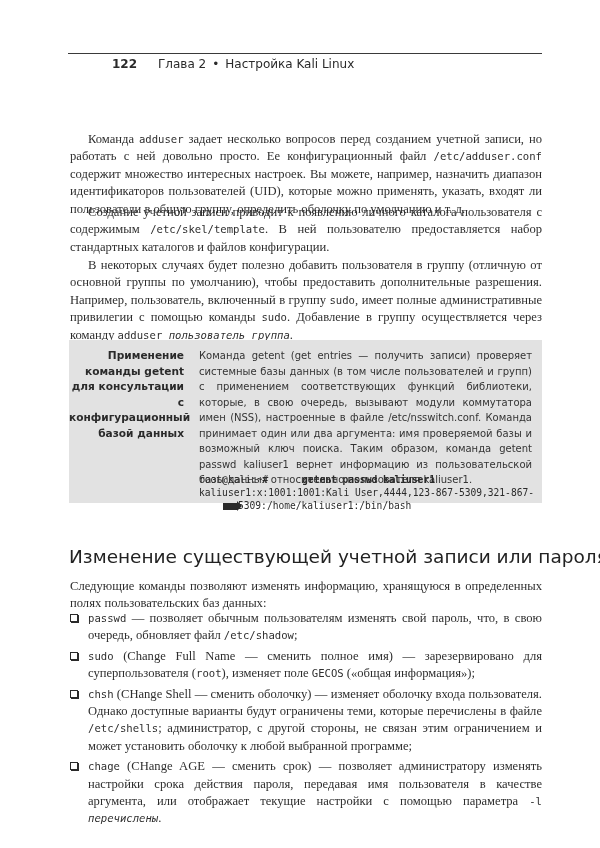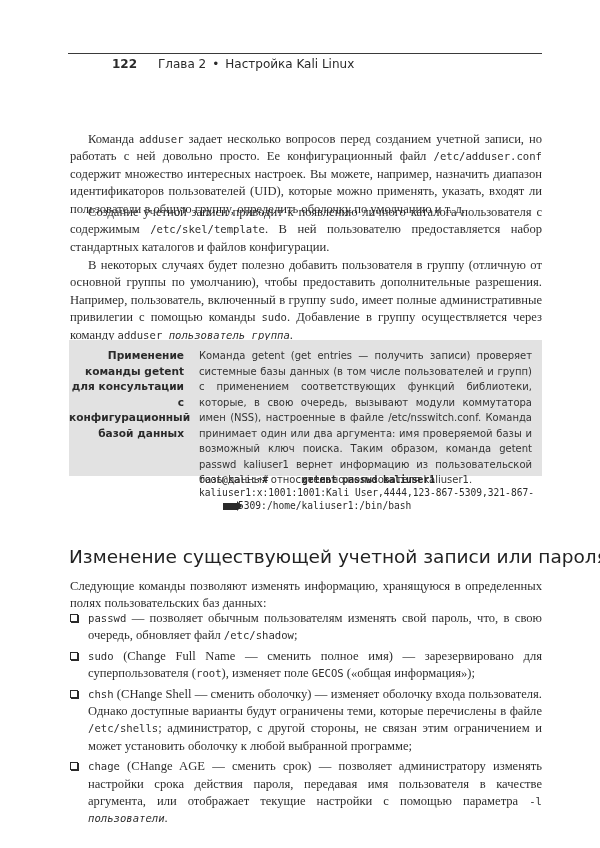--- a/index.html
+++ b/index.html
@@ -7,21 +7,21 @@
   .page { position:absolute; left:0; top:0; width:600px; height:848px; }
   .header-rule { position:absolute; left:68px; top:53px; width:474px; height:1px; background:#3a3a3a; }
   .header { position:absolute; left:68px; top:57px; height:16px; font-family:"DejaVu Sans", sans-serif; font-size:12px; color:#2a2a2a; white-space:nowrap; }
   .header .num { font-weight:bold; display:inline-block; width:46px;margin-left:44px; }
   .header .sep { margin:0 6px; }
   .body-text { font-family:"Liberation Serif", "DejaVu Serif", serif; font-size:12.6px; line-height:17.4px; color:#2e2e2e; text-align:justify; }
   .mono { font-family:"DejaVu Sans Mono", "Liberation Mono", monospace; font-size:10.6px; }
   .mono-it { font-family:"DejaVu Sans Mono", "Liberation Mono", monospace; font-size:10.6px; font-style:italic; }
   .p { position:absolute; left:70px; width:472px; margin:0; }
   .indent { text-indent:18px; }
-  .sidebar { position:absolute; left:69px; top:340px; width:473px; height:136px; background:#e2e2e2; }
+  .sidebar { position:absolute; left:69px; top:340px; width:473px; height:163px; background:#e2e2e2; }
   .sidebar-title { position:absolute; left:0; top:8px; width:115px; text-align:right; font-family:"DejaVu Sans", sans-serif; font-weight:bold; font-size:10.6px; line-height:15.5px; color:#2a2a2a; }
   .sidebar-body { position:absolute; left:130px; top:8px; width:333px; font-family:"DejaVu Sans", sans-serif; font-size:10px; line-height:15.5px; color:#333; text-align:justify; }
   .code { position:absolute; left:130px; top:133px; width:340px; font-family:"DejaVu Sans Mono", "Liberation Mono", monospace; font-size:9.6px; line-height:13px; color:#2a2a2a; white-space:pre; }
   .code b { font-weight:bold;margin-left:28px; }
   .wrap-arrow { display:inline-block; width:14px; height:7px; background:#2a2a2a; position:relative; vertical-align:middle; margin-left:24px; margin-right:1px; }
   .wrap-arrow::after { content:""; position:absolute; right:-5px; top:-2px; border-left:5px solid #2a2a2a; border-top:5.5px solid transparent; border-bottom:5.5px solid transparent; }
   .section-title { position:absolute; left:69px; top:546px; font-family:"DejaVu Sans", sans-serif; font-size:18.5px; color:#222; white-space:nowrap; }
   .list { position:absolute; left:70px; top:610px; width:472px; margin:0; padding:0; list-style:none; }
   .list li { position:relative; padding-left:18px; margin-bottom:3px; }
   .checkbox { position:absolute; left:0; top:4px; width:8px; height:8px; border:1.3px solid #2a2a2a; box-sizing:border-box; box-shadow:1px 1px 0 #2a2a2a; }
@@ -75,17 +75,17 @@
     <li>
       <span class="checkbox"></span>
       <span class="mono">sudo</span><span> (Change Full Name — сменить полное имя) — зарезервировано для суперпользователя (</span><span class="mono">root</span><span>), изменяет поле </span><span class="mono">GECOS</span><span> («общая информация»);</span>
     </li>
     <li>
       <span class="checkbox"></span>
       <span class="mono">chsh</span><span> (CHange Shell — сменить оболочку) — изменяет оболочку входа пользователя. Однако доступные варианты будут ограничены теми, которые перечислены в файле </span><span class="mono">/etc/shells</span><span>; администратор, с другой стороны, не связан этим ограничением и может установить оболочку к любой выбранной программе;</span>
     </li>
     <li>
       <span class="checkbox"></span>
-      <span class="mono">chage</span><span> (CHange AGE — сменить срок) — позволяет администратору изменять настройки срока действия пароля, передавая имя пользователя в качестве аргумента, или отображает текущие настройки с помощью параметра </span><span class="mono">-l</span><span class="mono-it"> пользователи</span><span>.</span>
+      <span class="mono">chage</span><span> (CHange AGE — сменить срок) — позволяет администратору изменять настройки срока действия пароля, передавая имя пользователя в качестве аргумента, или отображает текущие настройки с помощью параметра </span><span class="mono">-l</span><span class="mono-it"> перечислены</span><span>.</span>
     </li>
   </ul>
 
 </div>
 
 </body></html>

